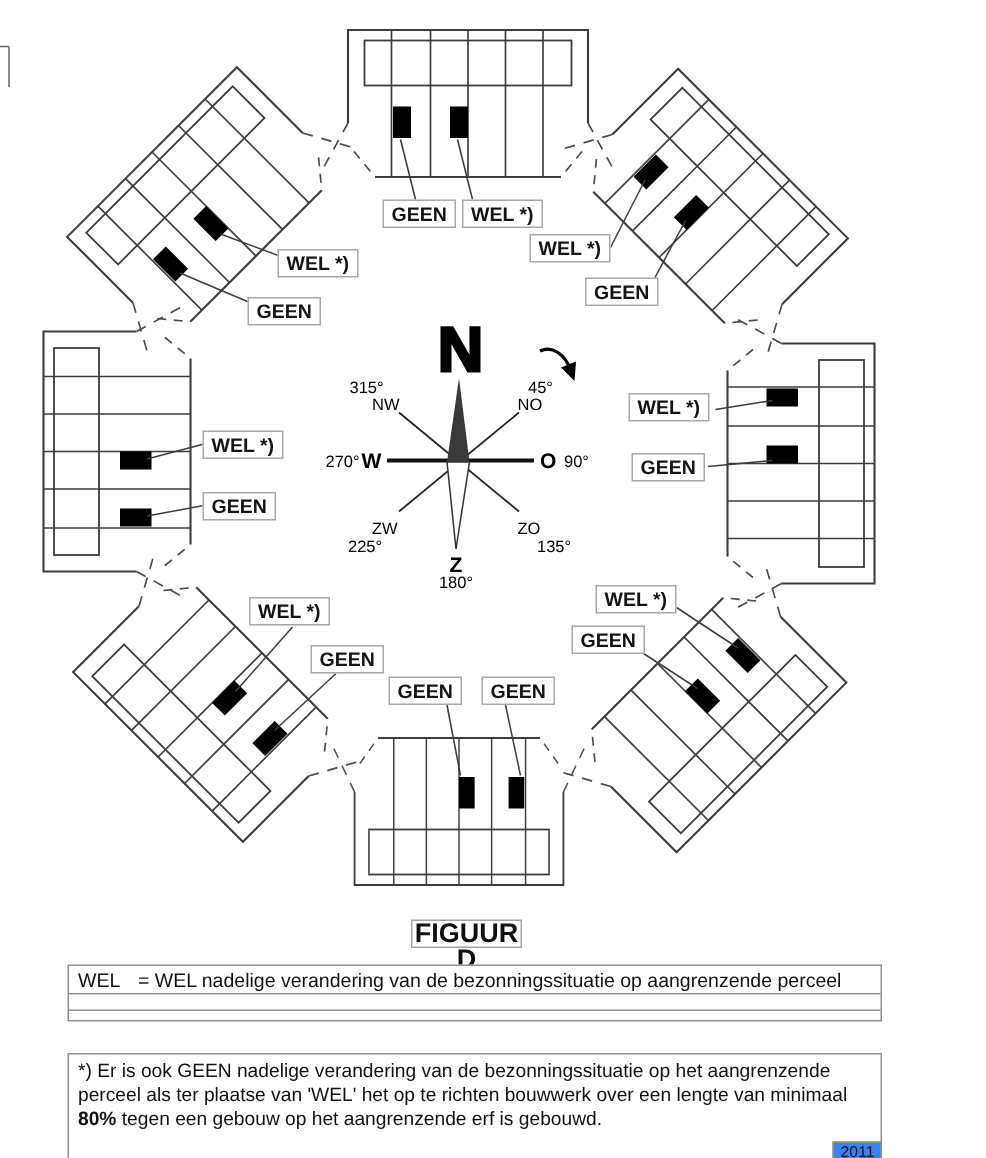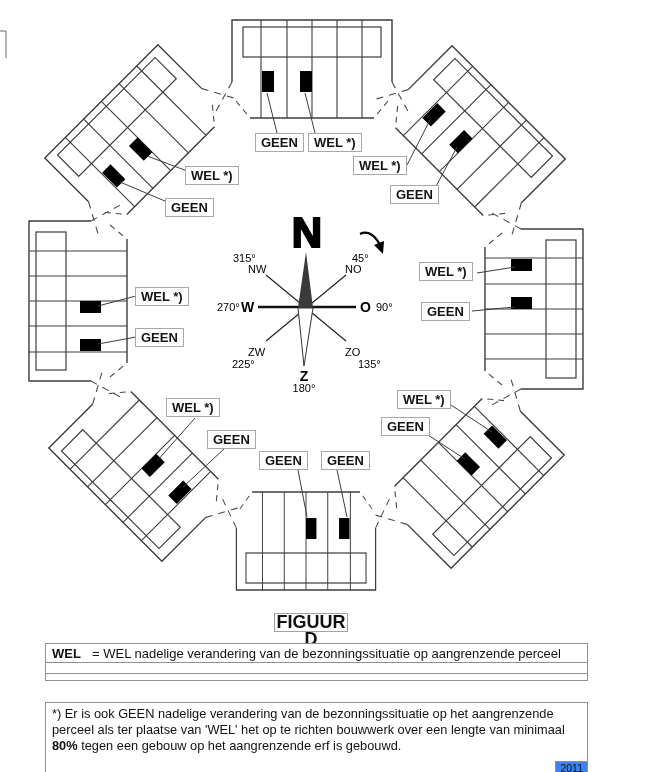--- a/index.html
+++ b/index.html
@@ -11,21 +11,21 @@
           white-space:nowrap;color:#141414;}
   .figtitle{position:absolute;left:274px;top:613px;width:72px;height:17px;
             border:1px solid #a3a3a3;font-weight:bold;font-size:18px;line-height:17px;
             text-align:center;background:#fff;}
   .legendbox{position:absolute;left:45px;top:643px;width:541px;border:1px solid #8f8f8f;
              background:#fff;font-size:13px;}
   .lrow{height:17px;line-height:17px;border-bottom:1px solid #8f8f8f;padding:1px 4px 0 6px;
         white-space:nowrap;overflow:hidden;}
   .lspacer{height:10px;border-bottom:1px solid #8f8f8f;}
   .lspacer-last{height:6px;}
-  .lterm{display:inline-block;min-width:40px;font-weight:bold;}
+  .lterm{display:inline-block;min-width:40px;font-weight:normal;}
   .notebox{position:absolute;left:45px;top:702px;width:529px;height:44px;
            border:1px solid #8f8f8f;background:#fff;font-size:12.8px;line-height:16px;
            padding:3px 6px 24px 6px;}
   .yearbox{position:absolute;right:-1px;bottom:-1px;border:1px solid #8f8f8f;
            font-size:10.5px;line-height:12px;padding:0 4px;background:#3b82f6;}
   .b{font-weight:bold;}
 </style>
 </head>
 <body>
 

